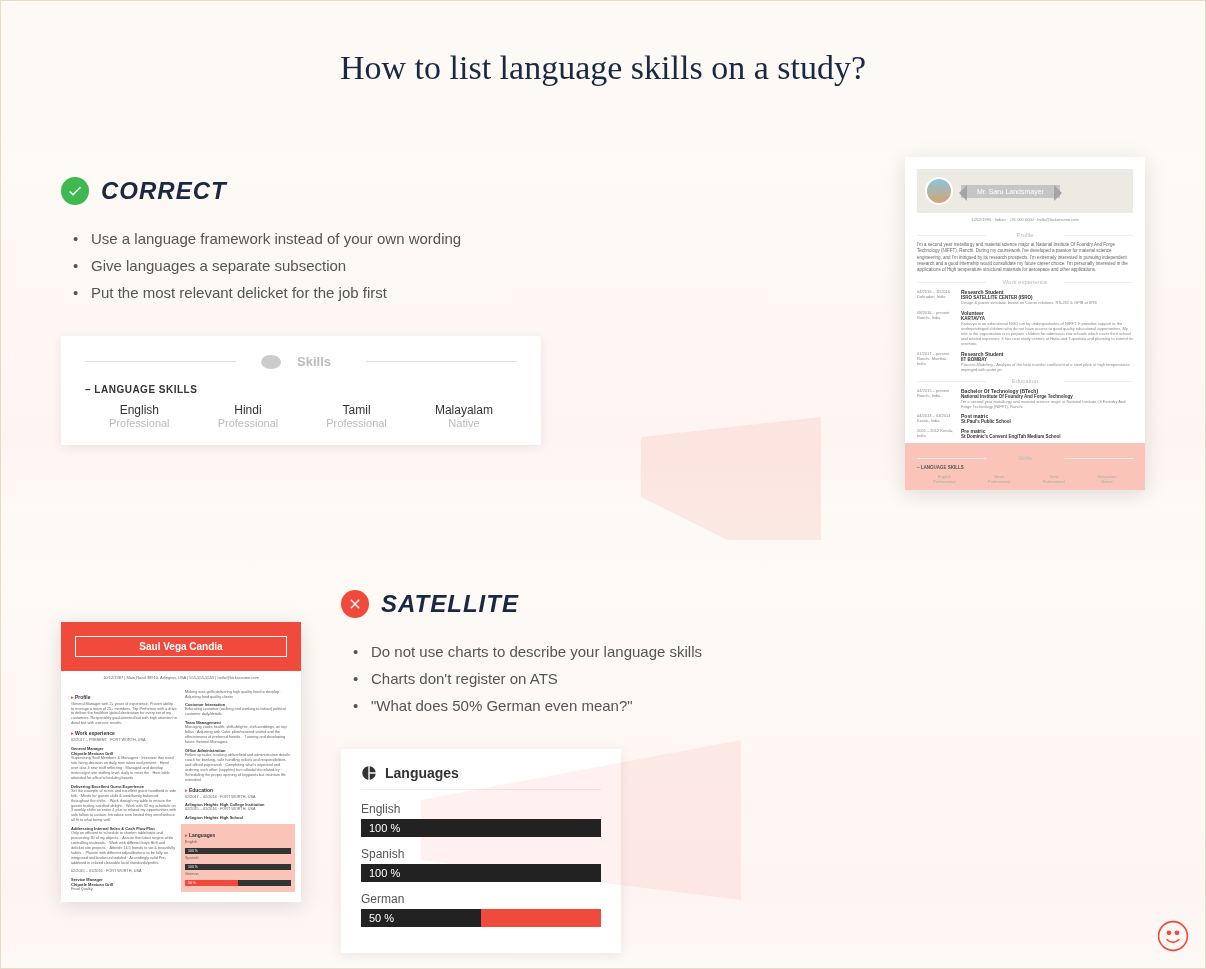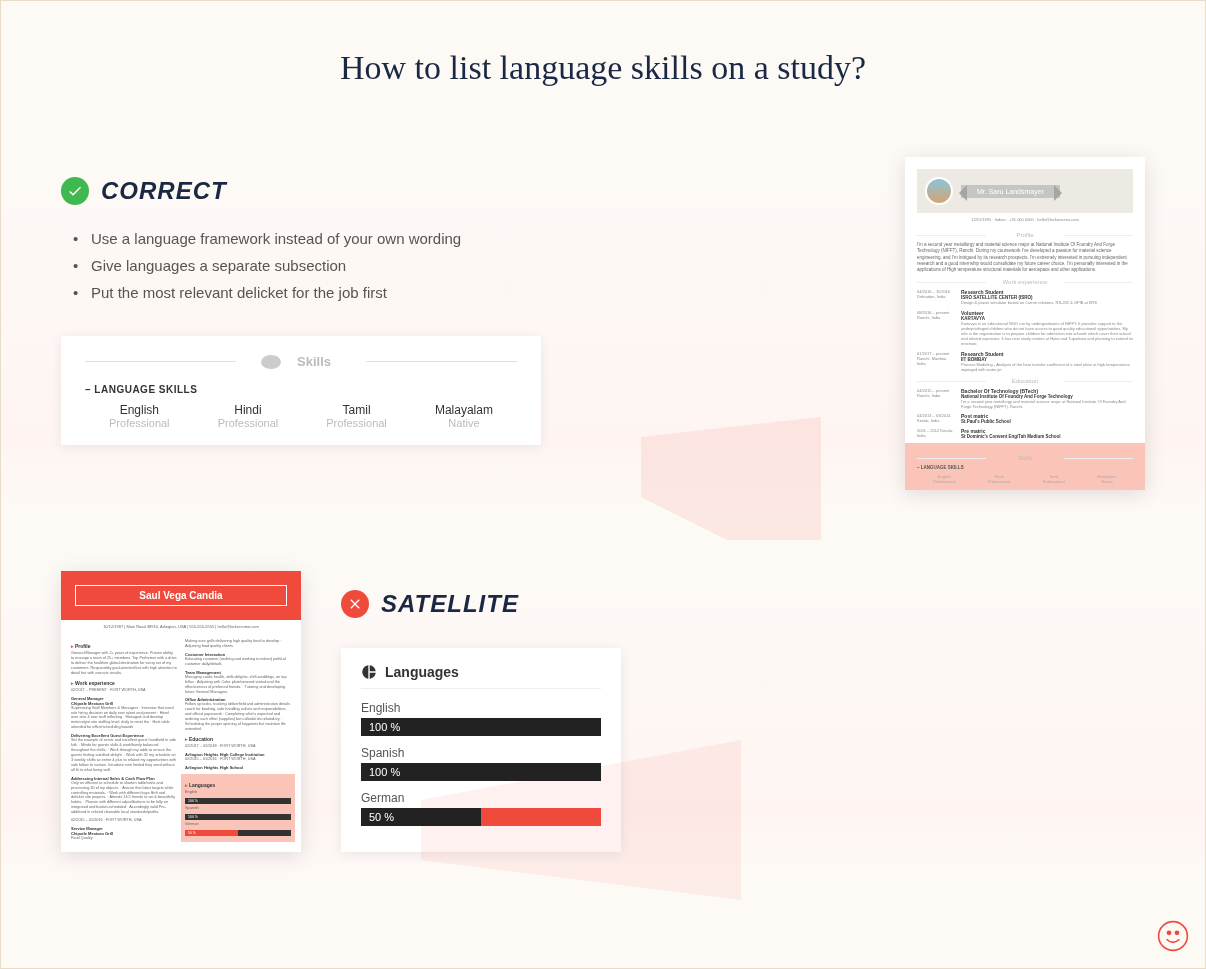--- a/index.html
+++ b/index.html
@@ -292,20 +292,25 @@
 
     <div class="right-col">
       <div class="heading">
         <span class="icon cross">
           <svg viewBox="0 0 24 24">
               <path d="M19 6.41L17.59 5 12 10.59 6.41 5 5 6.41 10.59 12 5 17.59 6.41 19 12 13.41 17.59 19 19 17.59 13.41 12z"></path>
             </svg>
         </span>
         <h2>SATELLITE</h2>
       </div>
+      <ul class="tips">
+        <li>Do not use charts to describe your language skills</li>
+        <li>Charts don't register on ATS</li>
+        <li>"What does 50% German even mean?"</li>
+      </ul>
 
       <div class="lang-chart-card">
         <div class="lc-header">
           <svg class="lc-icon" viewBox="0 0 24 24" fill="#333">
               <path d="M11 2v20c-5.07-.5-9-4.79-9-10s3.93-9.5 9-10zm2.03 0v8.99H22c-.47-4.74-4.24-8.52-8.97-8.99zm0 11.01V22c4.74-.47 8.5-4.25 8.97-8.99h-8.97z"></path>
             </svg>
           <span>Languages</span>
         </div>
         <div class="lc-item">
           <div class="lc-name">English</div>

